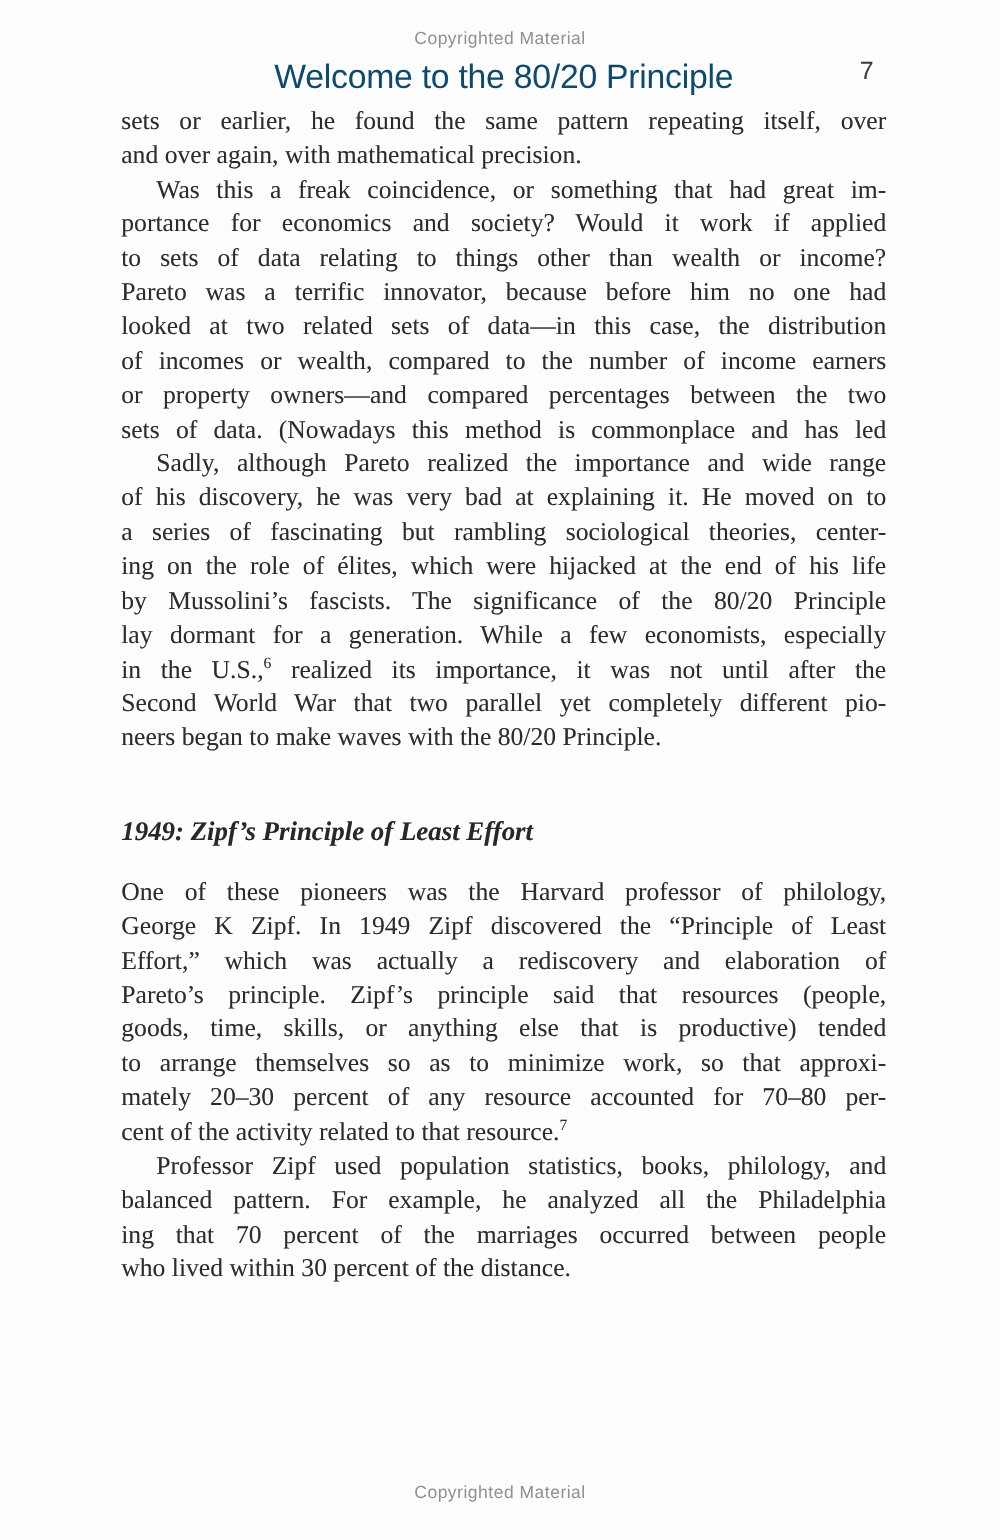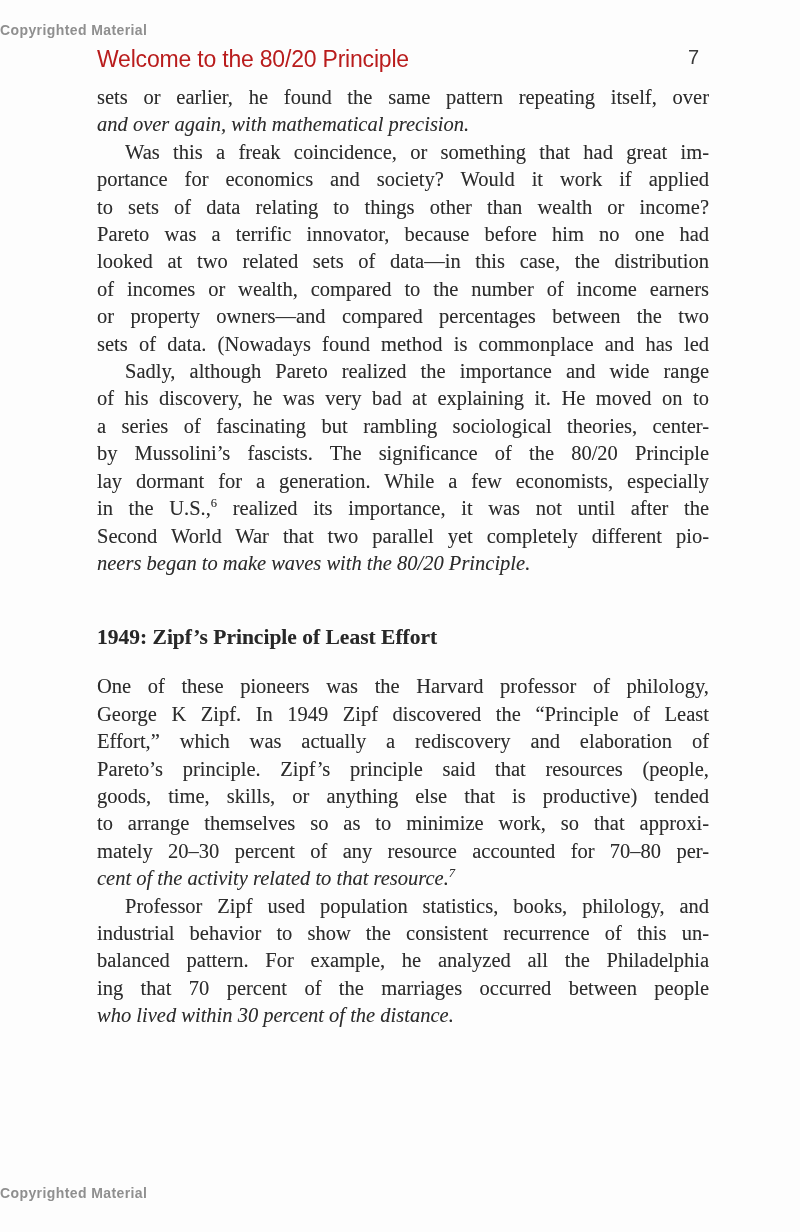--- a/index.html
+++ b/index.html
@@ -10,69 +10,71 @@
     overflow: hidden;
   }
   .page {
     position: relative;
     width: 800px; height: 1232px;
     background: #fdfdfd;
   }
   .copyright {
     position: absolute;
     left: 0; width: 800px;
+    text-align: center;
     font-family: "Liberation Sans", "DejaVu Sans", sans-serif;
-    font-weight: bold;
+    font-weight: normal;
     font-size: 14px;
     letter-spacing: 0.4px;
     color: #8f8f8f;
   }
   .copyright.top { top: 22px; }
   .copyright.bottom { top: 1185px; }
   .running-head {
     position: absolute;
     top: 46px; left: 97px; width: 612px; height: 28px;
   }
   .running-title {
     display: block;
-    text-align: left;
+    text-align: center;
     font-family: "Liberation Sans", "DejaVu Sans", sans-serif;
-    font-size: 23px;
+    font-size: 27px;
     letter-spacing: -0.2px;
-    color: #b91c1c;
+    color: #0c4a6e;
   }
   .page-number {
     position: absolute;
     top: 0; right: 10px;
     font-family: "Liberation Sans", "DejaVu Sans", sans-serif;
     font-size: 20px;
     color: #3a3a3a;
   }
   .body-text {
     position: absolute;
     top: 84px; left: 97px; width: 612px;
     font-size: 20.5px;
     line-height: 27.4px;
     color: #2c2c2c;
     text-shadow: 0 0 0.5px rgba(70,70,70,0.35);
   }
   .line {
     text-align: justify;
     text-align-last: justify;
   }
-  .line.last { text-align-last: left; font-style: italic; }
+  .line.last { text-align-last: left; }
   .line.indent { text-indent: 28px; }
   .line sup {
     font-size: 12.5px;
     line-height: 0;
     vertical-align: super;
   }
   .section-heading {
     font-size: 21.5px;
     font-weight: bold;
+    font-style: italic;
     line-height: 30px;
     margin: 45px 0 21px 0;
     color: #282828;
   }
 </style>
 </head>
 <body>
 
 <div class="page">
   <div class="copyright top">Copyrighted Material</div>
@@ -85,39 +87,39 @@
   <div class="body-text">
       <div class="line">sets or earlier, he found the same pattern repeating itself, over</div>
       <div class="line last">and over again, with mathematical precision.</div>
       <div class="line indent">Was this a freak coincidence, or something that had great im-</div>
       <div class="line">portance for economics and society? Would it work if applied</div>
       <div class="line">to sets of data relating to things other than wealth or income?</div>
       <div class="line">Pareto was a terrific innovator, because before him no one had</div>
       <div class="line">looked at two related sets of data—in this case, the distribution</div>
       <div class="line">of incomes or wealth, compared to the number of income earners</div>
       <div class="line">or property owners—and compared percentages between the two</div>
-      <div class="line">sets of data. (Nowadays found method is commonplace and has led</div>
+      <div class="line">sets of data. (Nowadays this method is commonplace and has led</div>
       <div class="line indent">Sadly, although Pareto realized the importance and wide range</div>
       <div class="line">of his discovery, he was very bad at explaining it. He moved on to</div>
       <div class="line">a series of fascinating but rambling sociological theories, center-</div>
+      <div class="line">ing on the role of élites, which were hijacked at the end of his life</div>
       <div class="line">by Mussolini’s fascists. The significance of the 80/20 Principle</div>
       <div class="line">lay dormant for a generation. While a few economists, especially</div>
       <div class="line">in the U.S.,<sup>6</sup> realized its importance, it was not until after the</div>
       <div class="line">Second World War that two parallel yet completely different pio-</div>
       <div class="line last">neers began to make waves with the 80/20 Principle.</div>
       <h2 class="section-heading">1949: Zipf’s Principle of Least Effort</h2>
       <div class="line">One of these pioneers was the Harvard professor of philology,</div>
       <div class="line">George K Zipf. In 1949 Zipf discovered the “Principle of Least</div>
       <div class="line">Effort,” which was actually a rediscovery and elaboration of</div>
       <div class="line">Pareto’s principle. Zipf’s principle said that resources (people,</div>
       <div class="line">goods, time, skills, or anything else that is productive) tended</div>
       <div class="line">to arrange themselves so as to minimize work, so that approxi-</div>
       <div class="line">mately 20–30 percent of any resource accounted for 70–80 per-</div>
       <div class="line last">cent of the activity related to that resource.<sup>7</sup></div>
       <div class="line indent">Professor Zipf used population statistics, books, philology, and</div>
-      <div class="line">industrial behavior to show the consistent recurrence of this un-</div>
       <div class="line">balanced pattern. For example, he analyzed all the Philadelphia</div>
       <div class="line">ing that 70 percent of the marriages occurred between people</div>
       <div class="line last">who lived within 30 percent of the distance.</div>
     </div>
 
   <div class="copyright bottom">Copyrighted Material</div>
 </div>
 
 </body></html>

